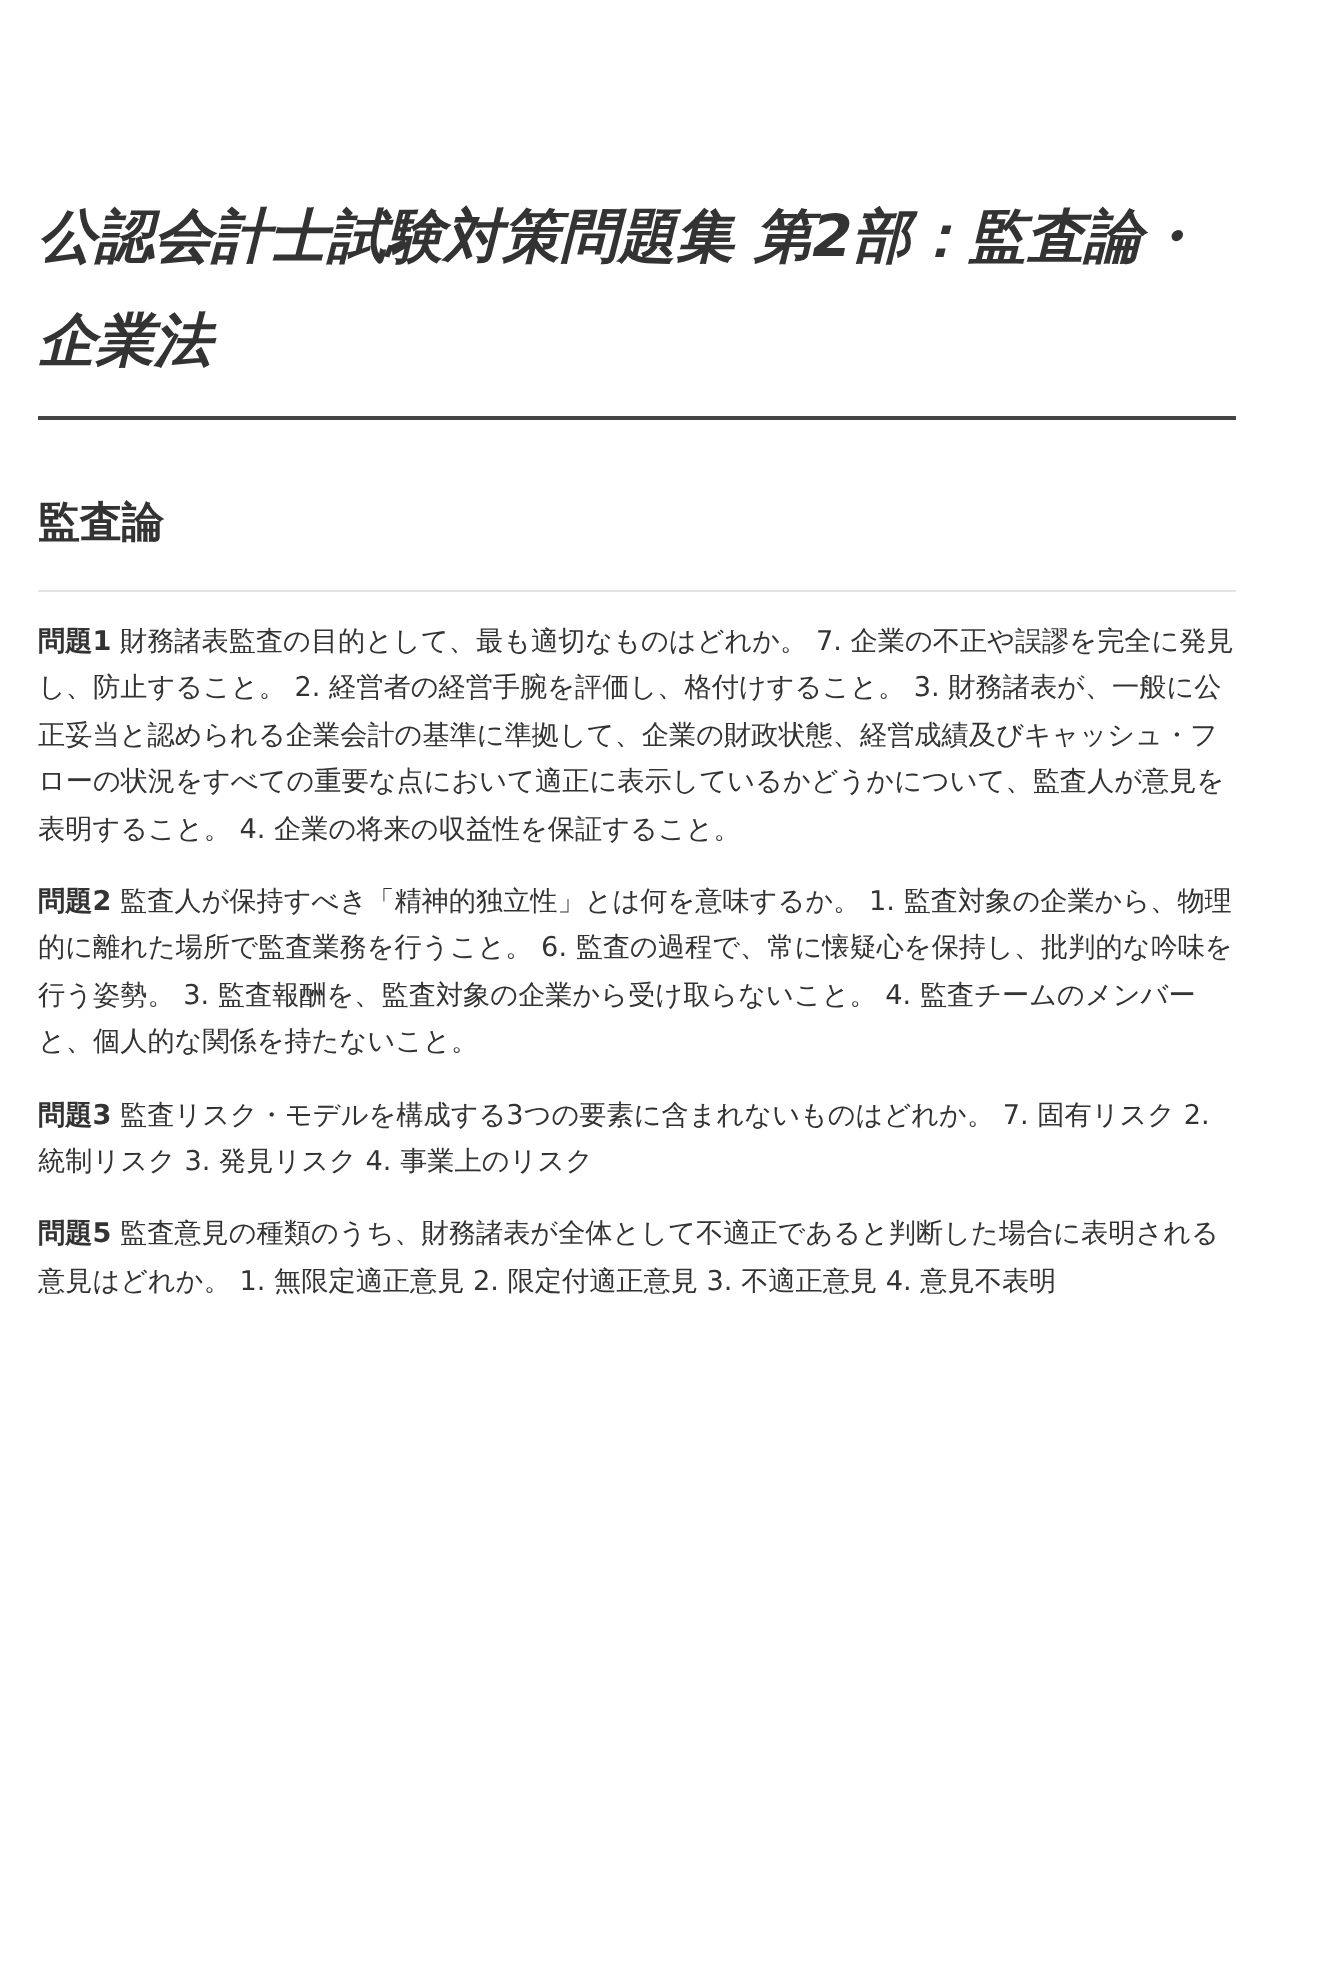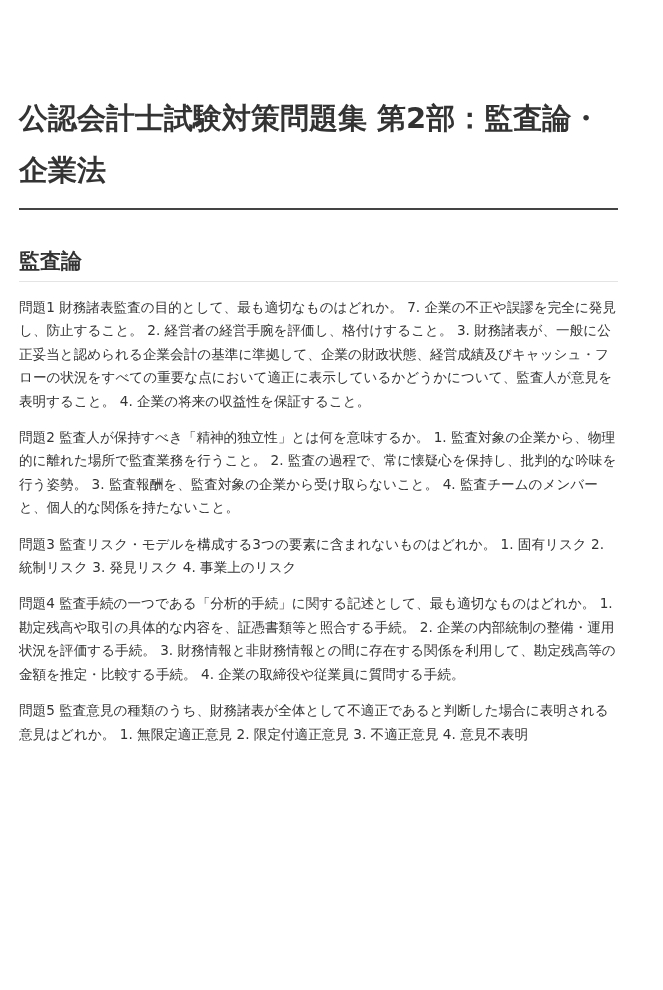--- a/index.html
+++ b/index.html
@@ -21,74 +21,71 @@
     h1.doc-title {
       margin: 0;
       padding-top: 92px;
       font-size: 29px;
       line-height: 52px;
       font-weight: bold;
       color: #333333;
       letter-spacing: 0px;
       padding-bottom: 12px;
       border-bottom: 2px solid #444444;
+      font-style: italic;
     }
     h2.section-title {
       margin: 0;
       margin-top: 36px;
       font-size: 21px;
       line-height: 30px;
       font-weight: bold;
       color: #333333;
-      padding-bottom: 5px;
+      padding-bottom: 19px;
       border-bottom: 1px solid #e4e4e4;
     }
     .question {
       margin: 0;
       margin-top: 14px;
       font-size: 13.6px;
       line-height: 23.4px;
       color: #333333;
     }
     .question + .question {
       margin-top: 13px;
     }
     .question .q-label {
-      font-weight: normal;
+      font-weight: bold;
       text-align: center;
     }
   </style>
 </head>
 <body>
 
 <div class="page">
   <h1 class="doc-title">公認会計士試験対策問題集 第2部：監査論・企業法</h1>
 
   <section>
     <h2 class="section-title">監査論</h2>
 
     <p class="question">
       <span class="q-label">問題1</span>
       <span class="q-text">財務諸表監査の目的として、最も適切なものはどれか。 7. 企業の不正や誤謬を完全に発見し、防止すること。 2. 経営者の経営手腕を評価し、格付けすること。 3. 財務諸表が、一般に公正妥当と認められる企業会計の基準に準拠して、企業の財政状態、経営成績及びキャッシュ・フローの状況をすべての重要な点において適正に表示しているかどうかについて、監査人が意見を表明すること。 4. 企業の将来の収益性を保証すること。</span>
     </p>
 
     <p class="question">
       <span class="q-label">問題2</span>
-      <span class="q-text">監査人が保持すべき「精神的独立性」とは何を意味するか。 1. 監査対象の企業から、物理的に離れた場所で監査業務を行うこと。 2. 監査の過程で、常に懐疑心を保持し、批判的な吟味を行う姿勢。 3. 監査報酬を、監査対象の企業から受け取らないこと。 4. 監査チームのメンバーと、個人的な関係を持たないこと。</span>
+      <span class="q-text">監査人が保持すべき「精神的独立性」とは何を意味するか。 1. 監査対象の企業から、物理的に離れた場所で監査業務を行うこと。 6. 監査の過程で、常に懐疑心を保持し、批判的な吟味を行う姿勢。 3. 監査報酬を、監査対象の企業から受け取らないこと。 4. 監査チームのメンバーと、個人的な関係を持たないこと。</span>
     </p>
 
     <p class="question">
       <span class="q-label">問題3</span>
-      <span class="q-text">監査リスク・モデルを構成する3つの要素に含まれないものはどれか。 1. 固有リスク 2. 統制リスク 3. 発見リスク 4. 事業上のリスク</span>
+      <span class="q-text">監査リスク・モデルを構成する3つの要素に含まれないものはどれか。 7. 固有リスク 2. 統制リスク 3. 発見リスク 4. 事業上のリスク</span>
     </p>
 
-    <p class="question">
-      <span class="q-label">問題4</span>
-      <span class="q-text">監査手続の一つである「分析的手続」に関する記述として、最も適切なものはどれか。 1. 勘定残高や取引の具体的な内容を、証憑書類等と照合する手続。 2. 企業の内部統制の整備・運用状況を評価する手続。 3. 財務情報と非財務情報との間に存在する関係を利用して、勘定残高等の金額を推定・比較する手続。 4. 企業の取締役や従業員に質問する手続。</span>
-    </p>
 
     <p class="question">
       <span class="q-label">問題5</span>
       <span class="q-text">監査意見の種類のうち、財務諸表が全体として不適正であると判断した場合に表明される意見はどれか。 1. 無限定適正意見 2. 限定付適正意見 3. 不適正意見 4. 意見不表明</span>
     </p>
 
 
   </section>
 </div>
 

